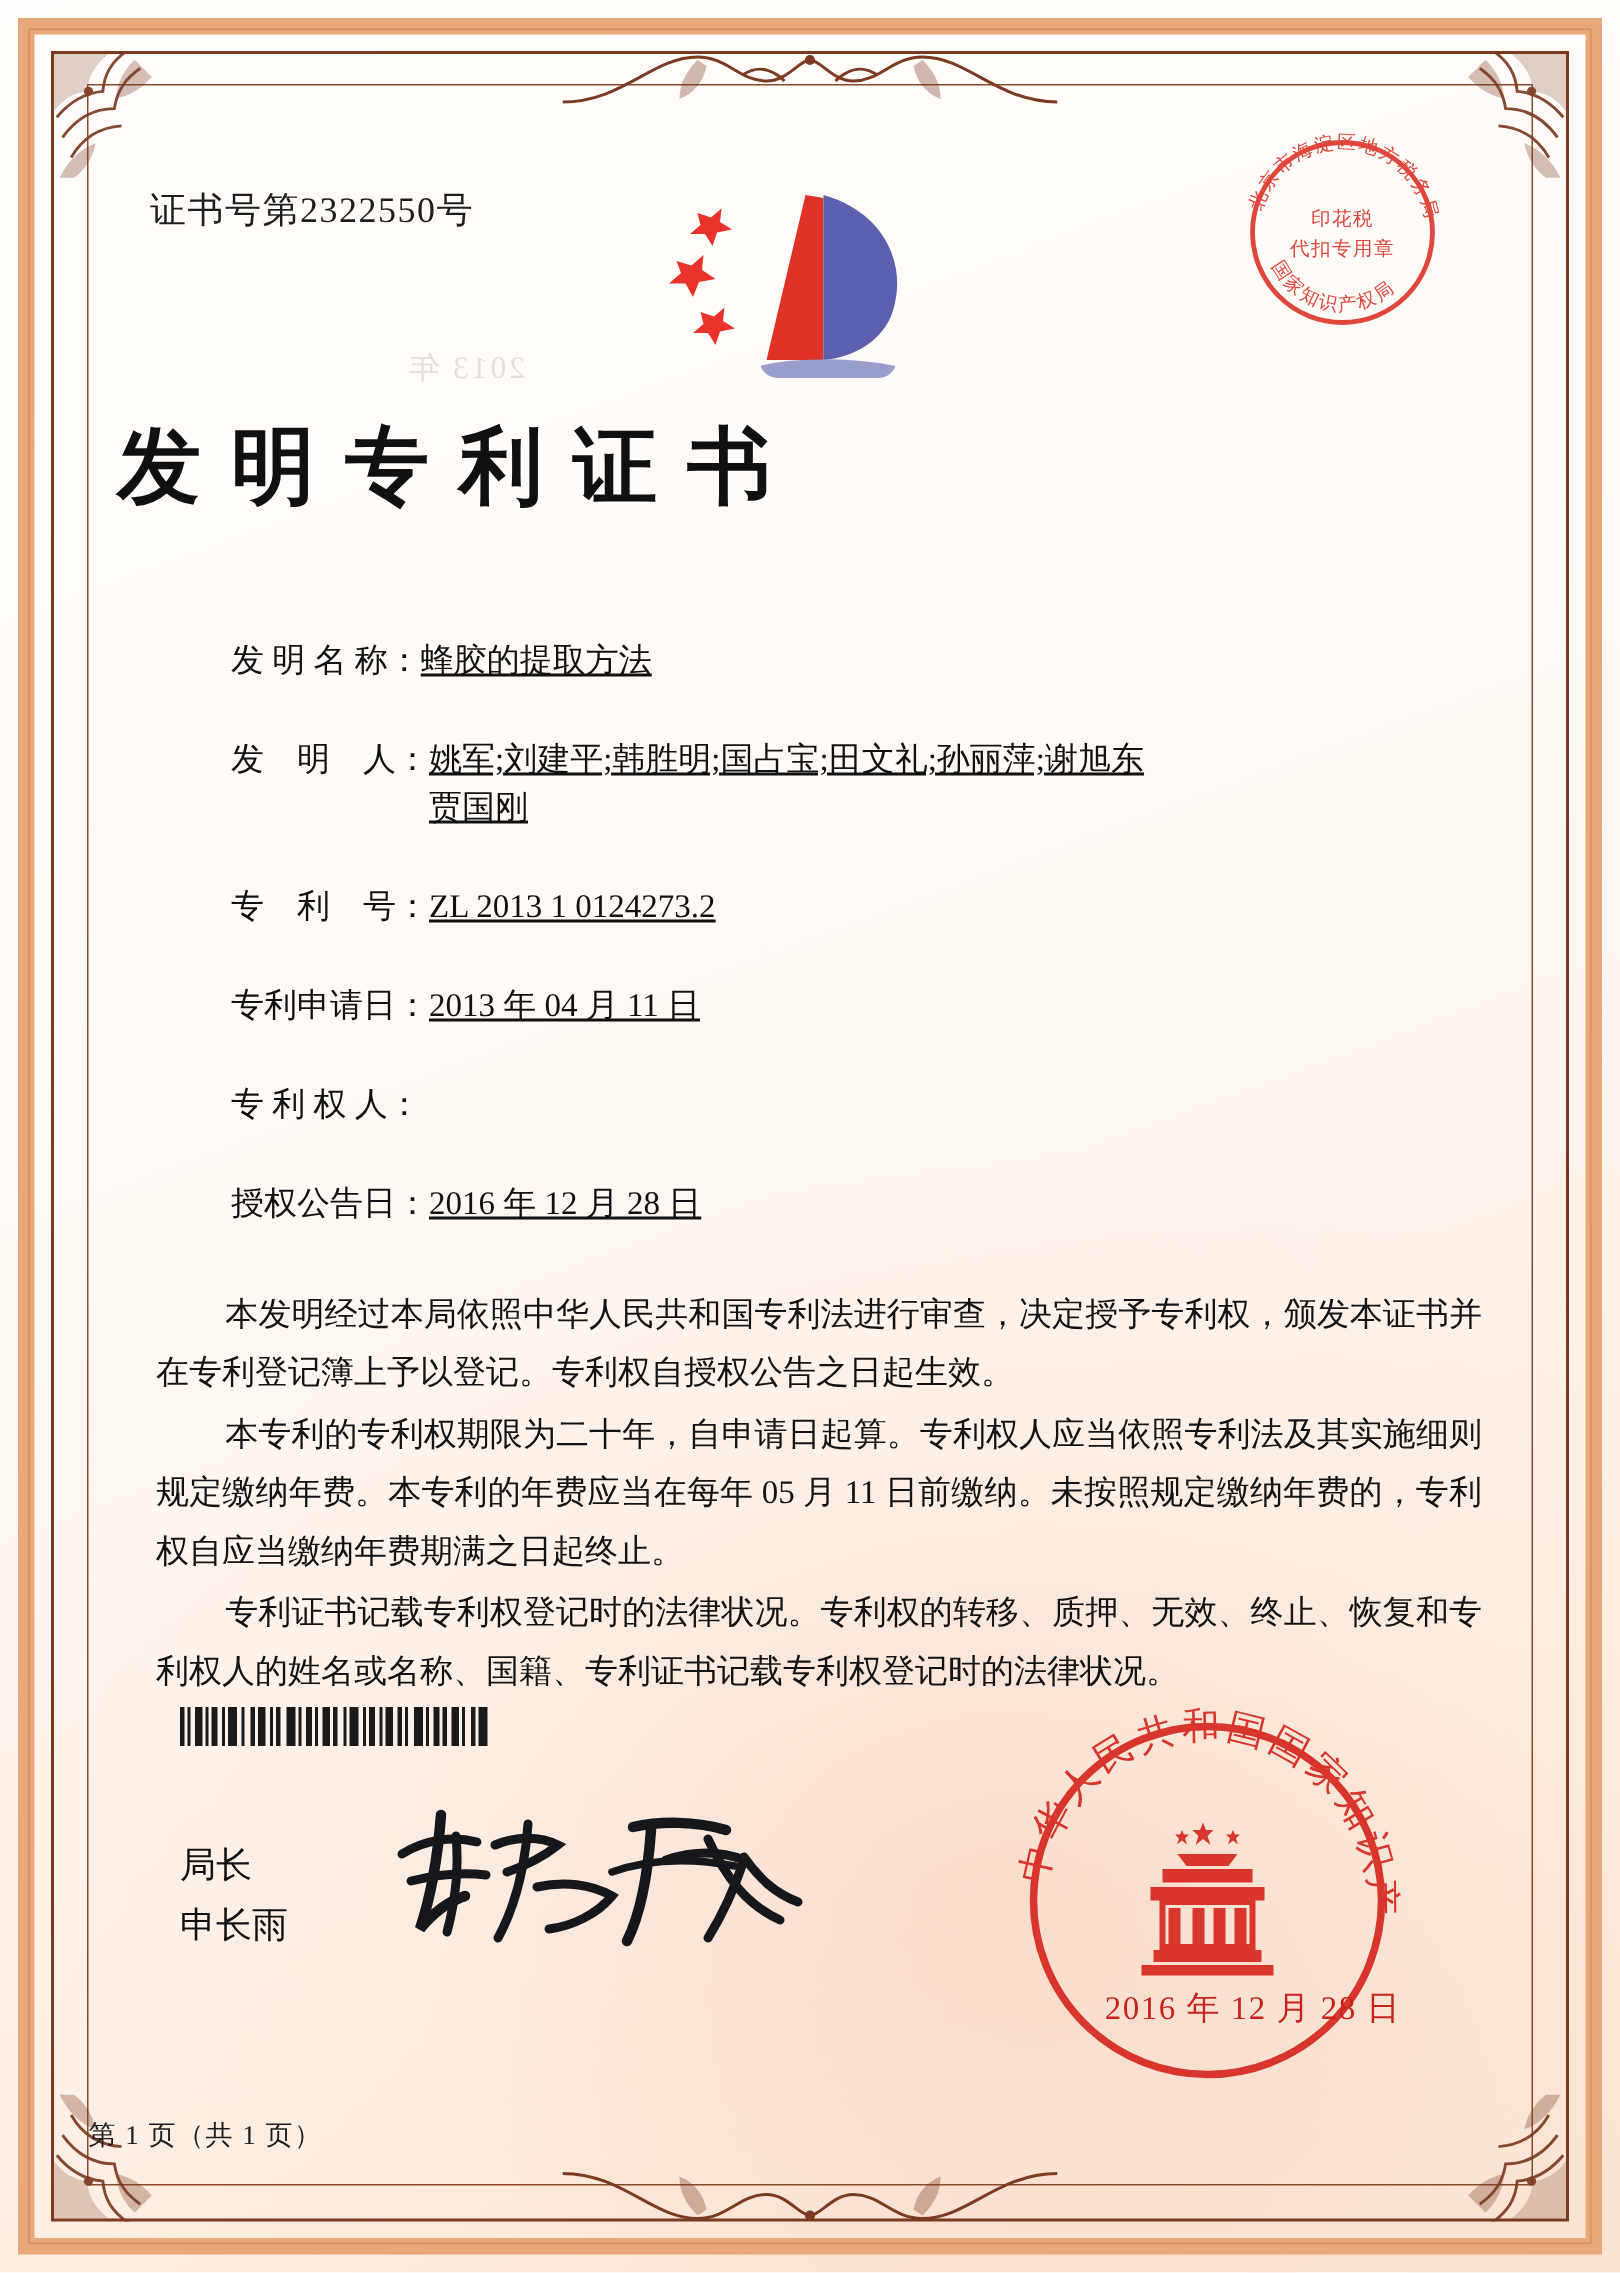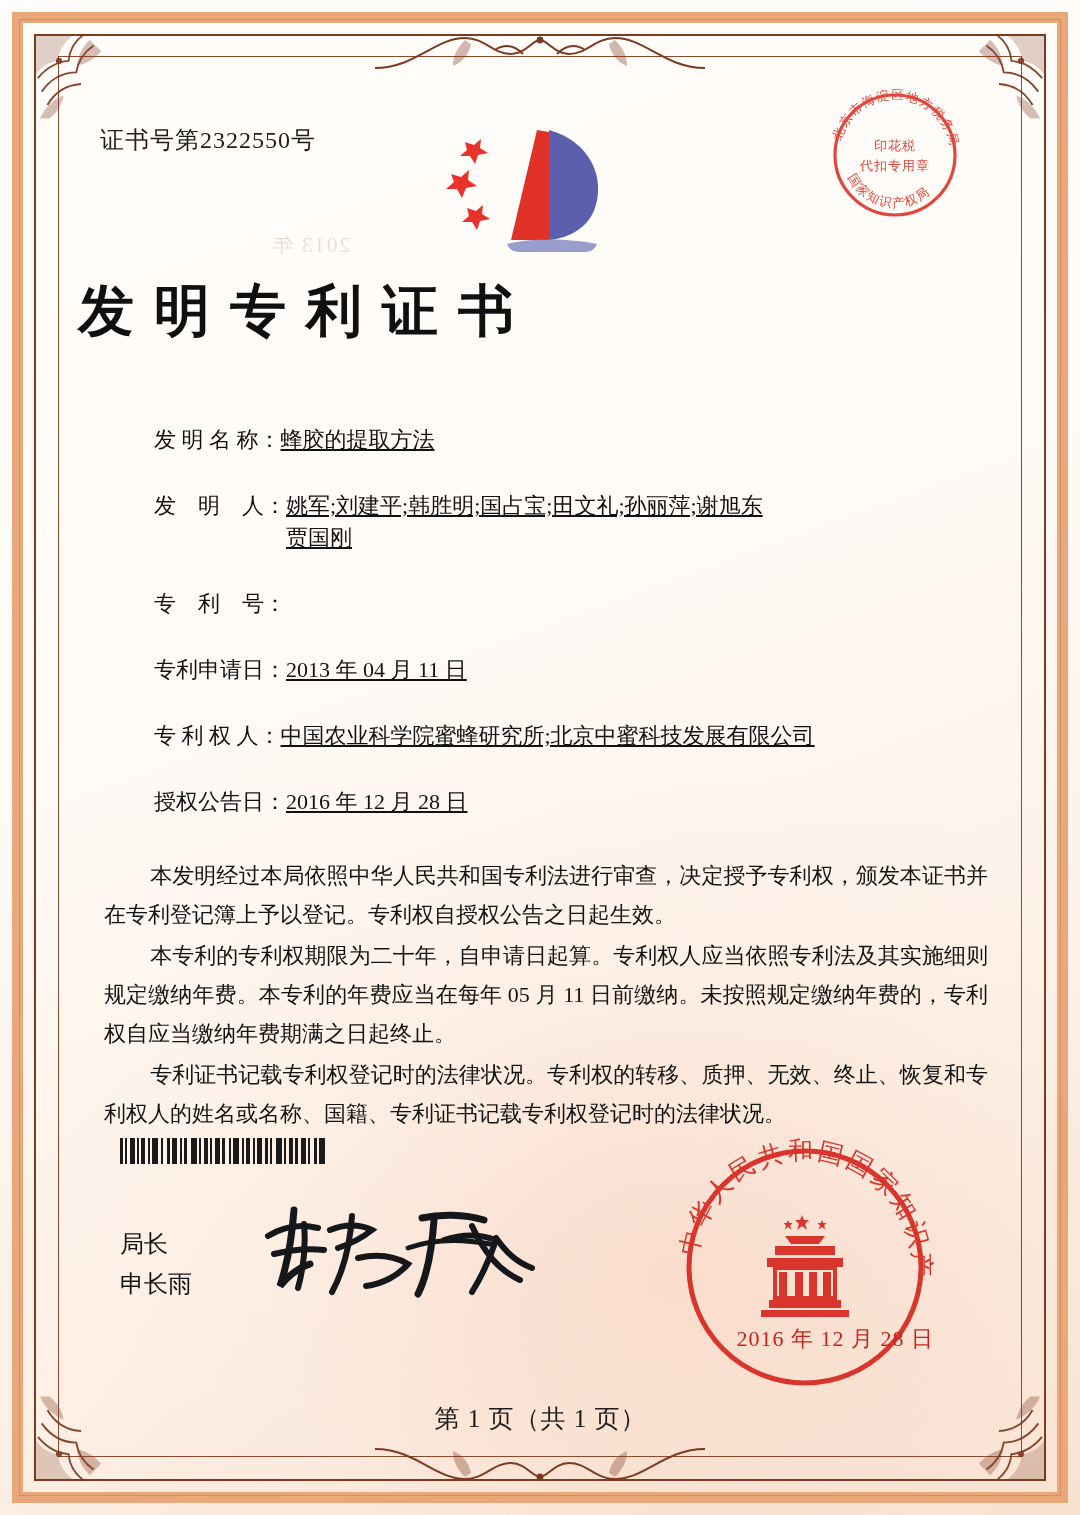--- a/index.html
+++ b/index.html
@@ -239,22 +239,21 @@
     top: 24px;
     width: 150px;
     height: 150px;
   }
   .seal-small svg { width:100%; height:100%; display:block; }
 
   .page-no {
     position: absolute;
     left: 1px; right: 0;
     bottom: 22px;
-    text-align: center;
-    font-size: 25px;
+    font-size: 18px;
     color: #1b1b1b;
     letter-spacing: 1px;
   }
 </style>
 </head>
 <body>
 
 <div class="page">
 
   <div class="frame-outer"></div>
@@ -369,28 +368,28 @@
         <span class="lbl">发 明 名 称：</span>
         <span class="val">蜂胶的提取方法</span>
       </div>
       <div class="field">
         <span class="lbl">发    明    人：</span>
         <span class="val">姚军;刘建平;韩胜明;国占宝;田文礼;孙丽萍;谢旭东
 贾国刚</span>
       </div>
       <div class="field">
         <span class="lbl">专    利    号：</span>
+        <span class="val">ZL 2013 1 0124273.2</span>
       </div>
       <div class="field">
         <span class="lbl">专利申请日：</span>
         <span class="val">2013 年 04 月 11 日</span>
       </div>
       <div class="field">
         <span class="lbl">专 利 权 人：</span>
-        <span class="val">中国农业科学院蜜蜂研究所;北京中蜜科技发展有限公司</span>
       </div>
       <div class="field">
         <span class="lbl">授权公告日：</span>
         <span class="val">2016 年 12 月 28 日</span>
       </div>
     </div>
 
     <div class="body-text">
       <p>本发明经过本局依照中华人民共和国专利法进行审查，决定授予专利权，颁发本证书并在专利登记簿上予以登记。专利权自授权公告之日起生效。</p>
       <p>本专利的专利权期限为二十年，自申请日起算。专利权人应当依照专利法及其实施细则规定缴纳年费。本专利的年费应当在每年 05 月 11 日前缴纳。未按照规定缴纳年费的，专利权自应当缴纳年费期满之日起终止。</p>

